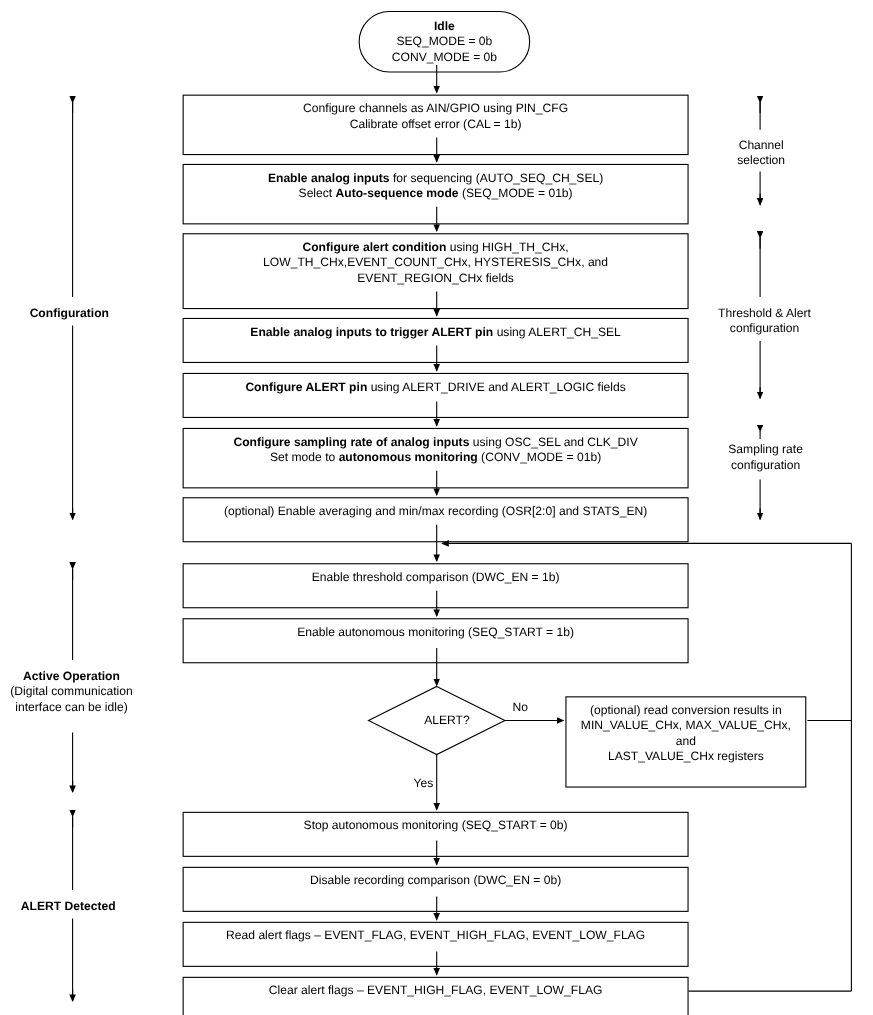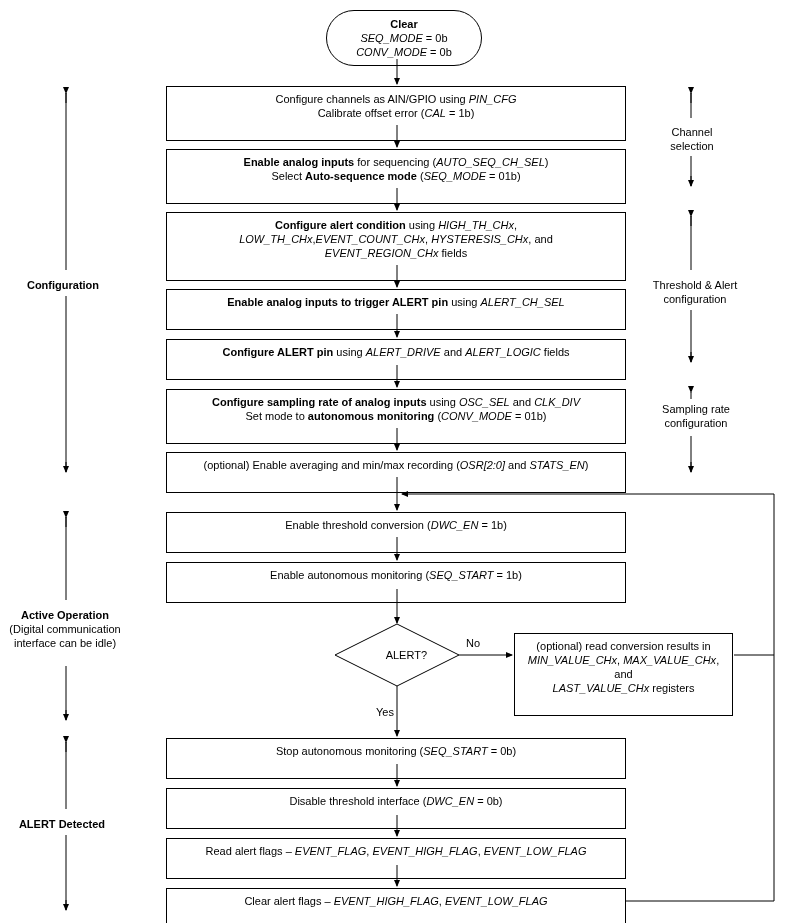--- a/index.html
+++ b/index.html
@@ -1,32 +1,32 @@
 <!DOCTYPE html>
 <html><head>
 <meta charset="utf-8">
 <style>
 body{font-family:Arial,Helvetica,sans-serif;font-size:11px;margin:0;padding:0;color:#000;background:#fff}
 .wrap{position:relative;width:794px;height:923px;margin:0 auto}
 .box{position:absolute;border:1px solid #000;background:#fff;padding:5px 6px 20px 6px;text-align:center;line-height:14px}
 .oval{border-radius:999px;padding:6px 16px}
 .box .b{font-weight:bold}
-.box .i{font-style:italic}
+.box .i{}
 .lbl{position:absolute;font-weight:bold;font-size:11px;text-align:right;line-height:14px}
 .lbl.small{font-weight:normal}
 .lbl.left{text-align:center}
 svg{position:absolute;left:0;top:0}
 </style>
 </head>
 <body>
 
 <div class="wrap">
 
 <div class="box oval" style="left:326px;top:10px;width:122px">
- <span class="b">Clear</span><br>
+ <span class="b">Idle</span><br>
  <span class="i">SEQ_MODE</span><span> = 0b</span><br>
  <span class="i">CONV_MODE</span><span> = 0b</span>
 </div>
 
 <div class="box" style="left:166px;top:86px;width:446px">
  <span>Configure channels as AIN/GPIO using </span><span class="i">PIN_CFG</span><br>
  <span>Calibrate offset error (</span><span class="i">CAL</span><span> = 1b)</span>
 </div>
 
 <div class="box" style="left:166px;top:149px;width:446px">
@@ -51,39 +51,39 @@
 <div class="box" style="left:166px;top:389px;width:446px">
  <span class="b">Configure sampling rate of analog inputs</span><span> using </span><span class="i">OSC_SEL</span><span> and </span><span class="i">CLK_DIV</span><br>
  <span>Set mode to </span><span class="b">autonomous monitoring</span><span> (</span><span class="i">CONV_MODE</span><span> = 01b)</span>
 </div>
 
 <div class="box" style="left:166px;top:452px;width:446px">
  <span>(optional) Enable averaging and min/max recording (</span><span class="i">OSR[2:0]</span><span> and </span><span class="i">STATS_EN</span><span>)</span>
 </div>
 
 <div class="box" style="left:166px;top:512px;width:446px">
- <span>Enable threshold conversion (</span><span class="i">DWC_EN</span><span> = 1b)</span>
+ <span>Enable threshold comparison (</span><span class="i">DWC_EN</span><span> = 1b)</span>
 </div>
 
 <div class="box" style="left:166px;top:562px;width:446px">
  <span>Enable autonomous monitoring (</span><span class="i">SEQ_START</span><span> = 1b)</span>
 </div>
 
 <div class="box" style="left:514px;top:633px;width:205px">
  <span>(optional) read conversion results in</span><br>
  <span class="i">MIN_VALUE_CHx</span><span>, </span><span class="i">MAX_VALUE_CHx</span><span>, and</span><br>
  <span class="i">LAST_VALUE_CHx</span><span> registers</span>
 </div>
 
 <div class="box" style="left:166px;top:738px;width:446px">
  <span>Stop autonomous monitoring (</span><span class="i">SEQ_START</span><span> = 0b)</span>
 </div>
 
 <div class="box" style="left:166px;top:788px;width:446px">
- <span>Disable threshold interface (</span><span class="i">DWC_EN</span><span> = 0b)</span>
+ <span>Disable recording comparison (</span><span class="i">DWC_EN</span><span> = 0b)</span>
 </div>
 
 <div class="box" style="left:166px;top:888px;width:446px">
  <span>Clear alert flags – </span><span class="i">EVENT_HIGH_FLAG</span><span>, </span><span class="i">EVENT_LOW_FLAG</span>
 </div>
 
 <div class="box" style="left:166px;top:838px;width:446px">
  <span>Read alert flags – </span><span class="i">EVENT_FLAG</span><span>, </span><span class="i">EVENT_HIGH_FLAG</span><span>, </span><span class="i">EVENT_LOW_FLAG</span>
 </div>
 

